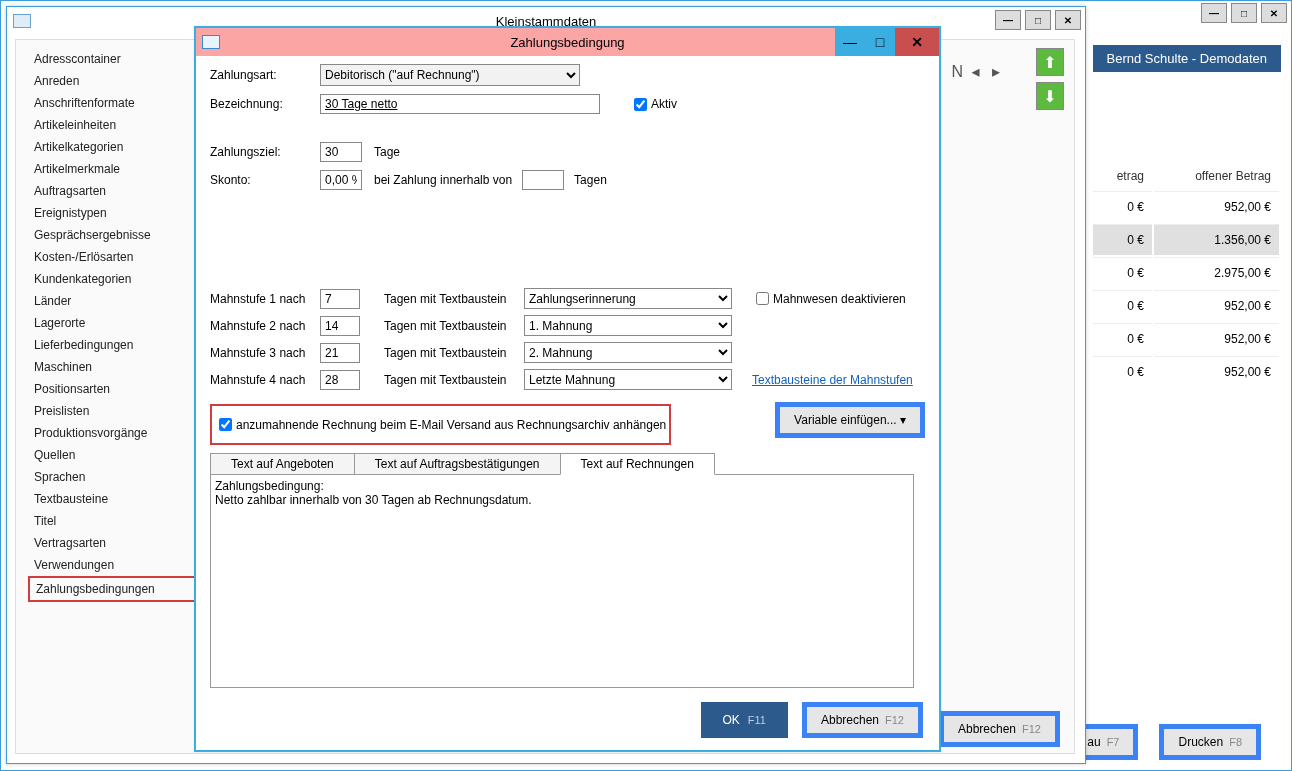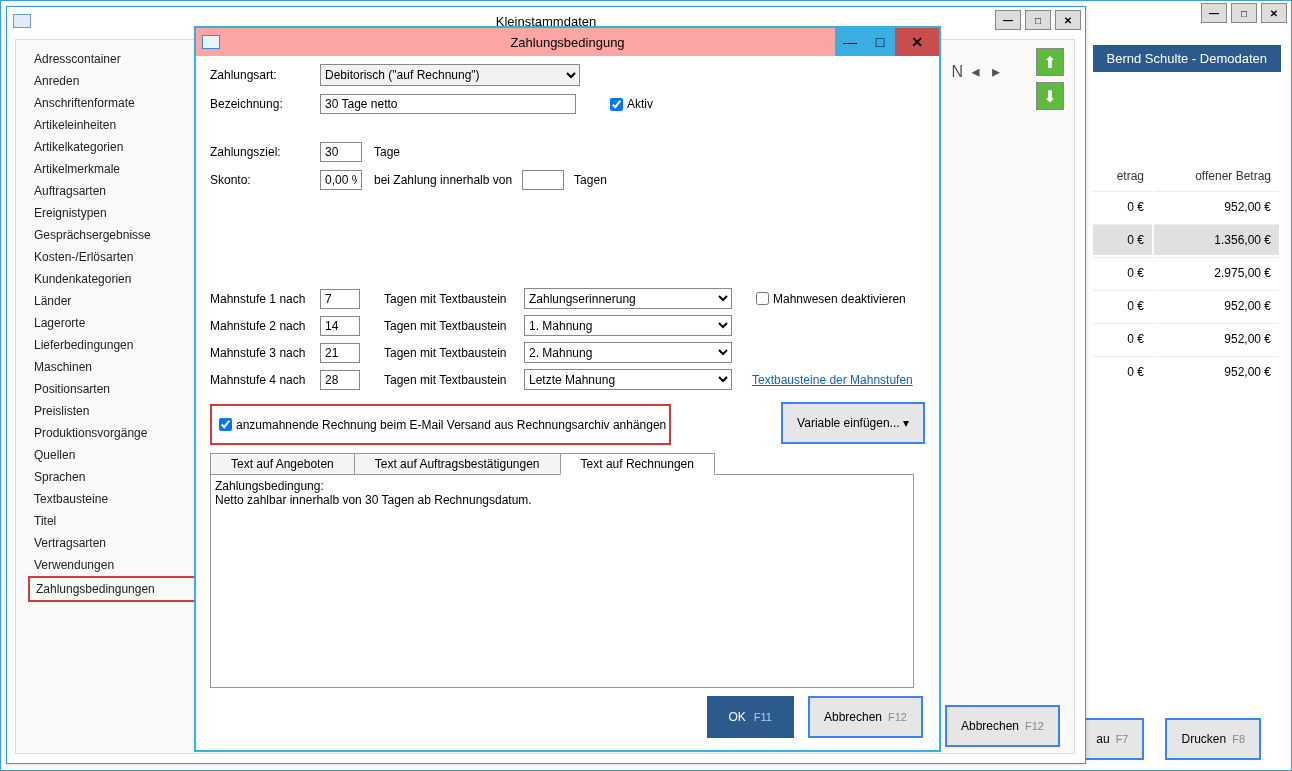--- a/index.html
+++ b/index.html
@@ -8,21 +8,21 @@
 
 .back-window { position: absolute; top: 0; left: 0; width: 1292px; height: 771px; background: #fff; border: 1px solid #3b9edc; }
 .back-title-controls { position: absolute; right: 4px; top: 2px; display: flex; }
 .win-btn { width: 26px; height: 20px; border: 1px solid #888; background: #ddd; margin-left: 4px; display:flex; align-items:center; justify-content:center; font-size:10px; font-weight:bold; cursor:pointer;}
 .back-header { position: absolute; right: 10px; top: 44px; color:#fff; background:#2c5a8c; padding:6px 14px; font-size:13px;}
 .back-table { position: absolute; right: 10px; top: 160px; width: 190px; font-size: 12px; }
 .back-table thead th { text-align: right; padding: 6px 8px; font-weight: normal; color:#333; }
 .back-table td { text-align: right; padding: 8px 8px; border-top: 1px solid #eee;}
 .back-table tr.sel td { background: #e0e0e0; }
 .back-buttons { position: absolute; right: 30px; bottom: 10px; display:flex; gap:21px;}
-.btn { background: #e6e6e6; border: 2px solid #3b82f6; padding: 12px 14px; font-size:12px; cursor:pointer; }
+.btn { background: #e6e6e6; border: 5px solid #3b82f6; padding: 6px 14px; font-size:12px; cursor:pointer; }
 .btn .shortcut { color: #888; margin-left: 6px; font-size:11px;}
 
 
 .kl-window { position:absolute; left:6px; top:6px; width:1080px; height:758px; background:#fff; border:1px solid #3b9edc; box-shadow: 0 0 4px rgba(0,0,0,0.2);}
 .kl-titlebar { height:28px; background:#fff; position:relative; display:flex; align-items:center; justify-content:center; border-bottom:0; }
 .kl-titlebar .icon { position:absolute; left:6px; width:18px; height:14px; background:#e0ecf8; border:1px solid #6aa0d0; }
 .kl-title { font-size:13px; }
 .kl-controls { position:absolute; right:4px; top:3px; display:flex; }
 .kl-content { position:absolute; left:8px; top:32px; width:1060px; height:715px; background:#fafafa; border:1px solid #ddd;}
 .kl-sidebar { position:absolute; left:12px; top:8px; width:170px; }
@@ -187,21 +187,21 @@
   <div class="dlg-body">
 
     <div class="row">
       <label>Zahlungsart:</label>
       <select class="sel" style="width:260px">
         <option>Debitorisch ("auf Rechnung")</option>
       </select>
     </div>
     <div class="row">
       <label>Bezeichnung:</label>
-      <input class="inp" style="width: 256px;" value="30 Tage netto">
+      <input class="inp" style="width: 280px; text-decoration: underline;" value="30 Tage netto">
       <span style="width:30px"></span>
       <input type="checkbox" class="chk" checked="" style="">
       <span>Aktiv</span>
     </div>
 
     <div style="height:20px"></div>
 
     <div class="row">
       <label>Zahlungsziel:</label>
       <input class="inp" style="width: 42px;" value="30">

